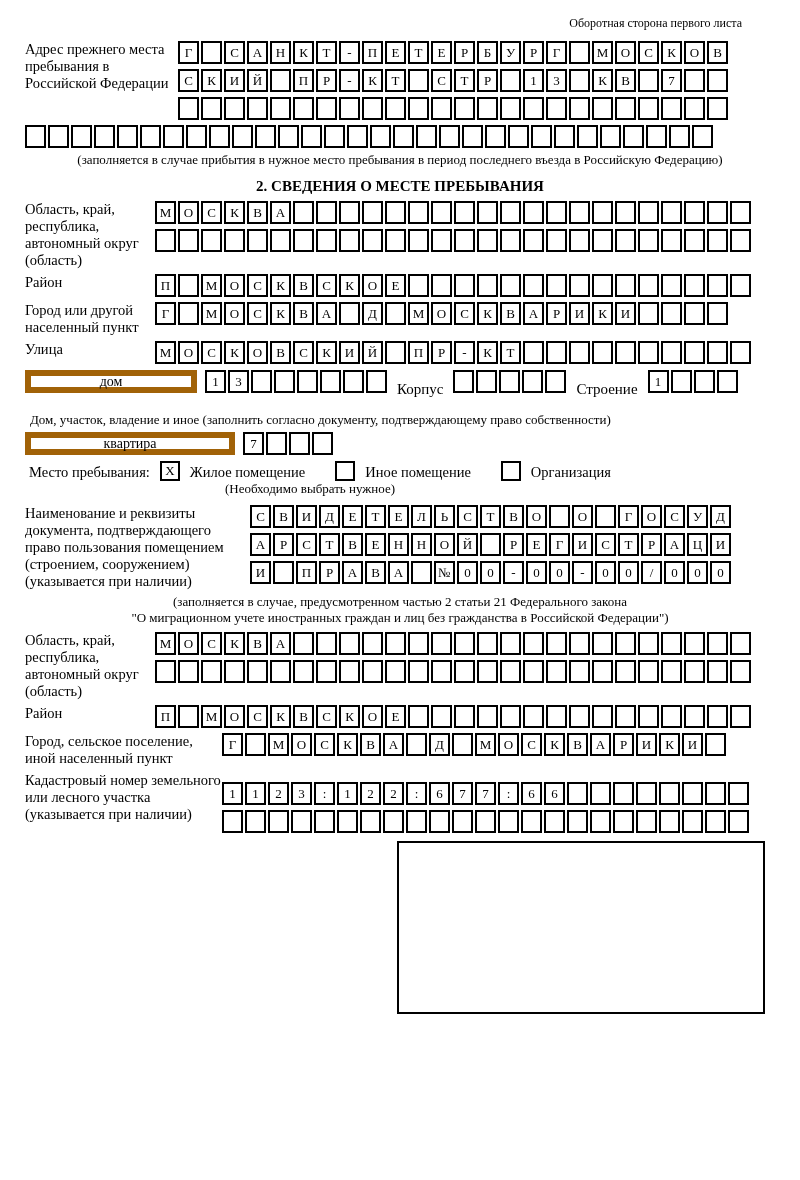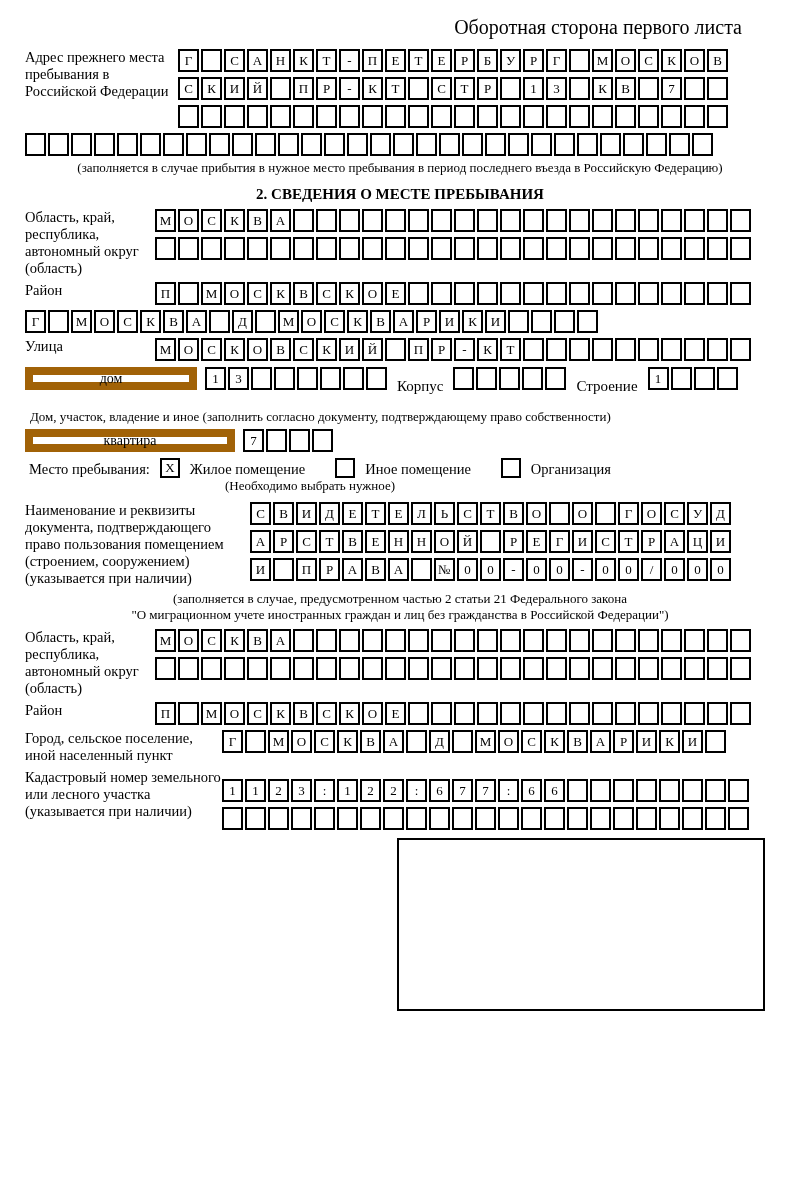--- a/index.html
+++ b/index.html
@@ -2,21 +2,21 @@
 <html><head>
 <meta charset="utf-8">
 <style>
   * { box-sizing: border-box; }
   html,body { margin:0; padding:0; background:#fff; }
   .page {
     width:800px; height:1180px; position:relative;
     font-family:"Liberation Serif", serif; color:#000; background:#fff;
     overflow:hidden;
   }
-  .header { text-align:right; padding:16px 58px 4px 0; font-size:20px; }
+  .header { text-align:right; padding:16px 58px 4px 0; font-size:12px; }
   .field { display:flex; align-items:flex-start; padding-left:25px; }
   .label { flex:0 0 auto; font-size:14.5px; line-height:17px; }
   .w153 { width:153px; }
   .w130 { width:130px; }
   .w197 { width:197px; }
   .w225 { width:225px; }
   .rows { display:flex; flex-direction:column; gap:5px; }
   .cells { display:flex; gap:2px; flex:0 0 auto; }
   .cell {
     width:21px; height:23px; border:2px solid #000; flex:0 0 auto;
@@ -24,21 +24,21 @@
     font-size:13px; line-height:1;
   }
   .fullrow { margin:5px 0 0 25px; }
   .note { font-size:13px; line-height:16px; }
   .center { text-align:center; }
   .title { text-align:center; font-weight:bold; font-size:15px; margin-top:10px; }
   .mt3 { margin-top:3px; } .mt4 { margin-top:4px; } .mt5 { margin-top:5px; }
   .mt6 { margin-top:6px; } .mt8 { margin-top:8px; }
   .houserow { display:flex; align-items:flex-start; padding-left:25px; }
   .widebox {
-    height:23px; border:8px solid #a16207; display:flex; align-items:center;
+    height:23px; border:6px solid #a16207; display:flex; align-items:center;
     justify-content:center; font-size:14px; flex:0 0 auto;
   }
   .wb-dom { width:172px; margin-right:8px; }
   .wb-kv  { width:210px; margin-right:8px; }
   .inlinelabel { font-size:15px; line-height:23px; margin:8px 10px; flex:0 0 auto; }
   .stayrow { display:flex; align-items:flex-end; padding-left:29px; }
   .staylabel { font-size:14.5px; margin-right:10px; }
   .checkbox {
     width:20px; height:20px; border:2px solid #000; display:inline-flex;
     align-items:center; justify-content:center; font-size:13px; margin-right:10px; flex:0 0 auto;
@@ -264,20 +264,21 @@
         <span class="cell"></span>
         <span class="cell"></span>
         <span class="cell"></span>
         <span class="cell"></span>
         <span class="cell"></span>
         <span class="cell"></span>
       </div>
   </div>
 
   <div class="field mt5">
+    <div class="label w130">Город или другой населенный пункт</div>
     <div class="cells">
         <span class="cell">Г</span>
         <span class="cell"></span>
         <span class="cell">М</span>
         <span class="cell">О</span>
         <span class="cell">С</span>
         <span class="cell">К</span>
         <span class="cell">В</span>
         <span class="cell">А</span>
         <span class="cell"></span>

